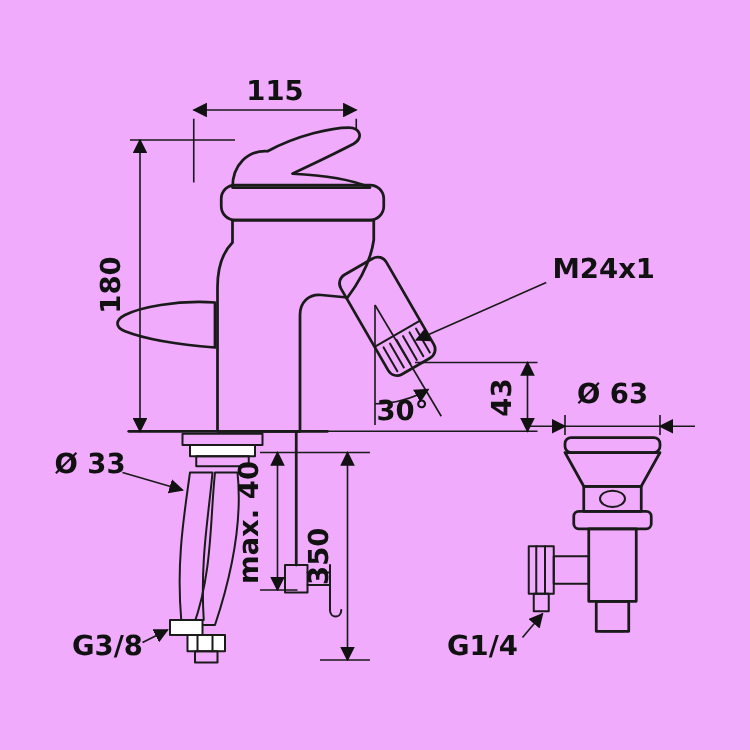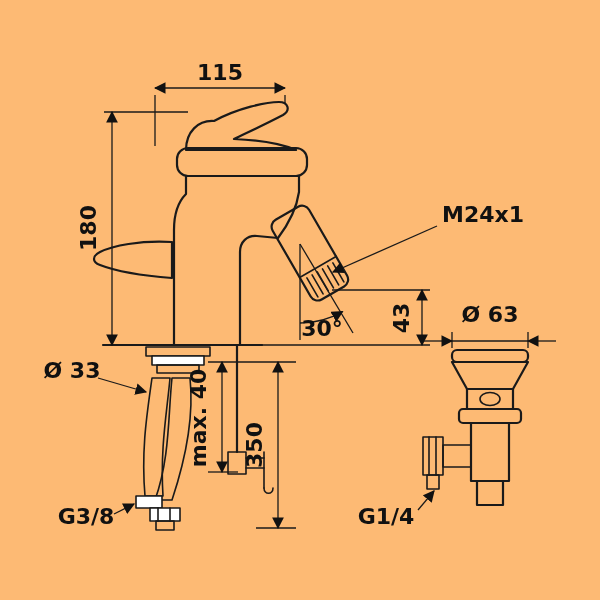--- a/index.html
+++ b/index.html
@@ -1,16 +1,16 @@
 <!DOCTYPE html>
 <html><head>
 <meta charset="utf-8">
 <style>
   html,body{margin:0;padding:0;background:#ffffff;}
-  .canvas{width:600px;height:600px;background:#fdba74;position:relative;overflow:hidden;}
+  .canvas{width:600px;height:600px;background:#f0abfc;position:relative;overflow:hidden;}
   svg{display:block;}
   .obj{fill:none;stroke:#1a1a1a;stroke-width:2.2;stroke-linejoin:round;stroke-linecap:round;}
   .obj2{fill:none;stroke:#1a1a1a;stroke-width:1.6;stroke-linejoin:round;stroke-linecap:round;}
   .dim{fill:none;stroke:#1a1a1a;stroke-width:1.3;stroke-linecap:butt;}
   .fillw{fill:#ffffff;}
   .txt{font-family:"DejaVu Sans","Liberation Sans",sans-serif;font-weight:bold;font-size:22px;fill:#111111;}
 </style>
 </head>
 <body>
 

